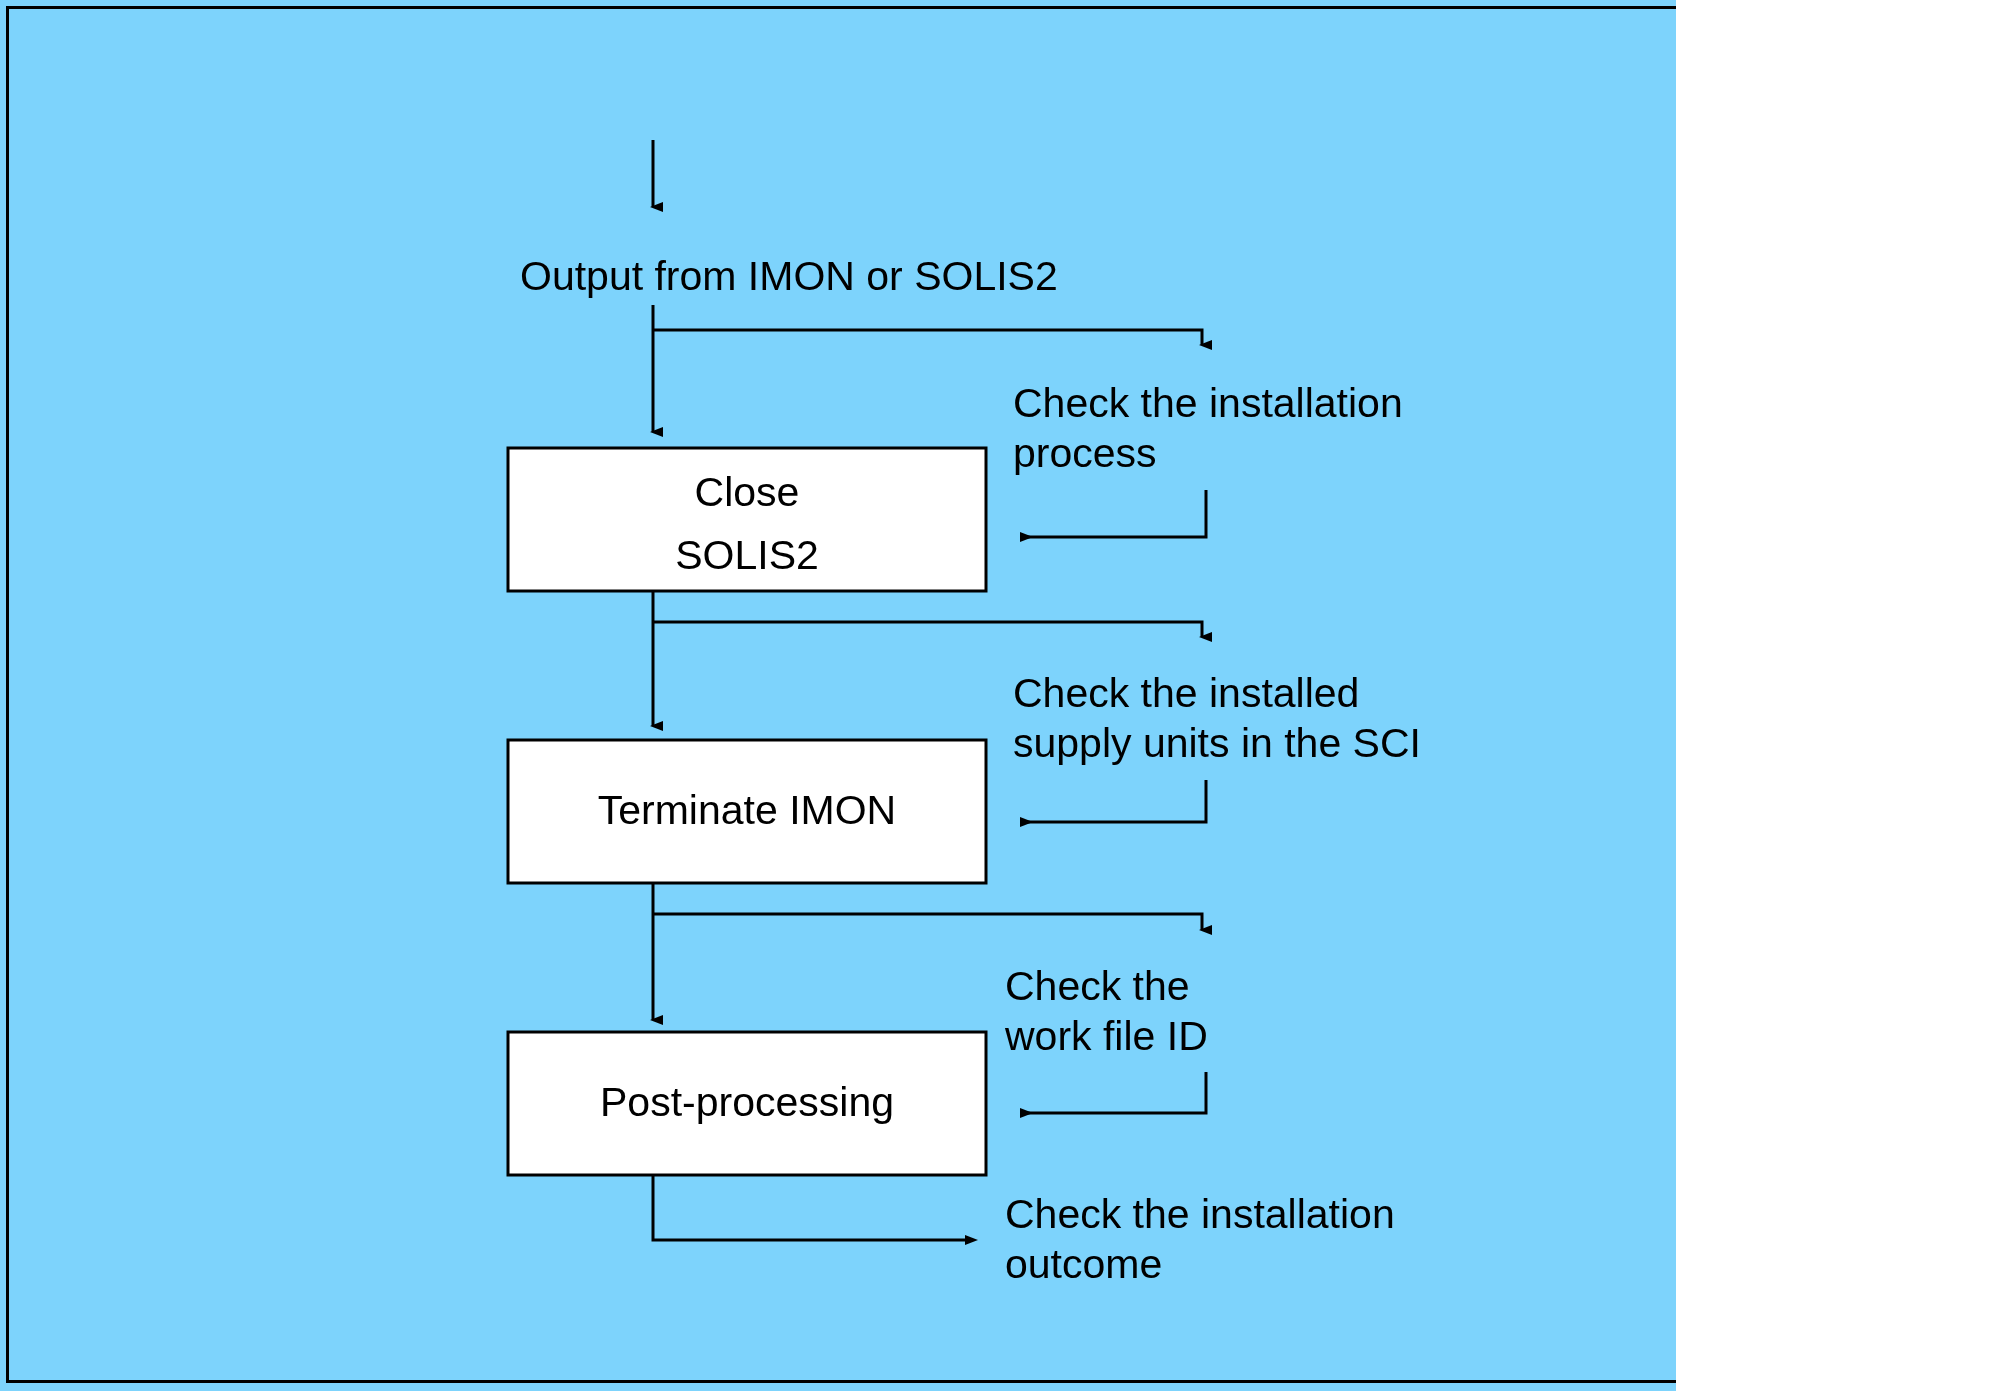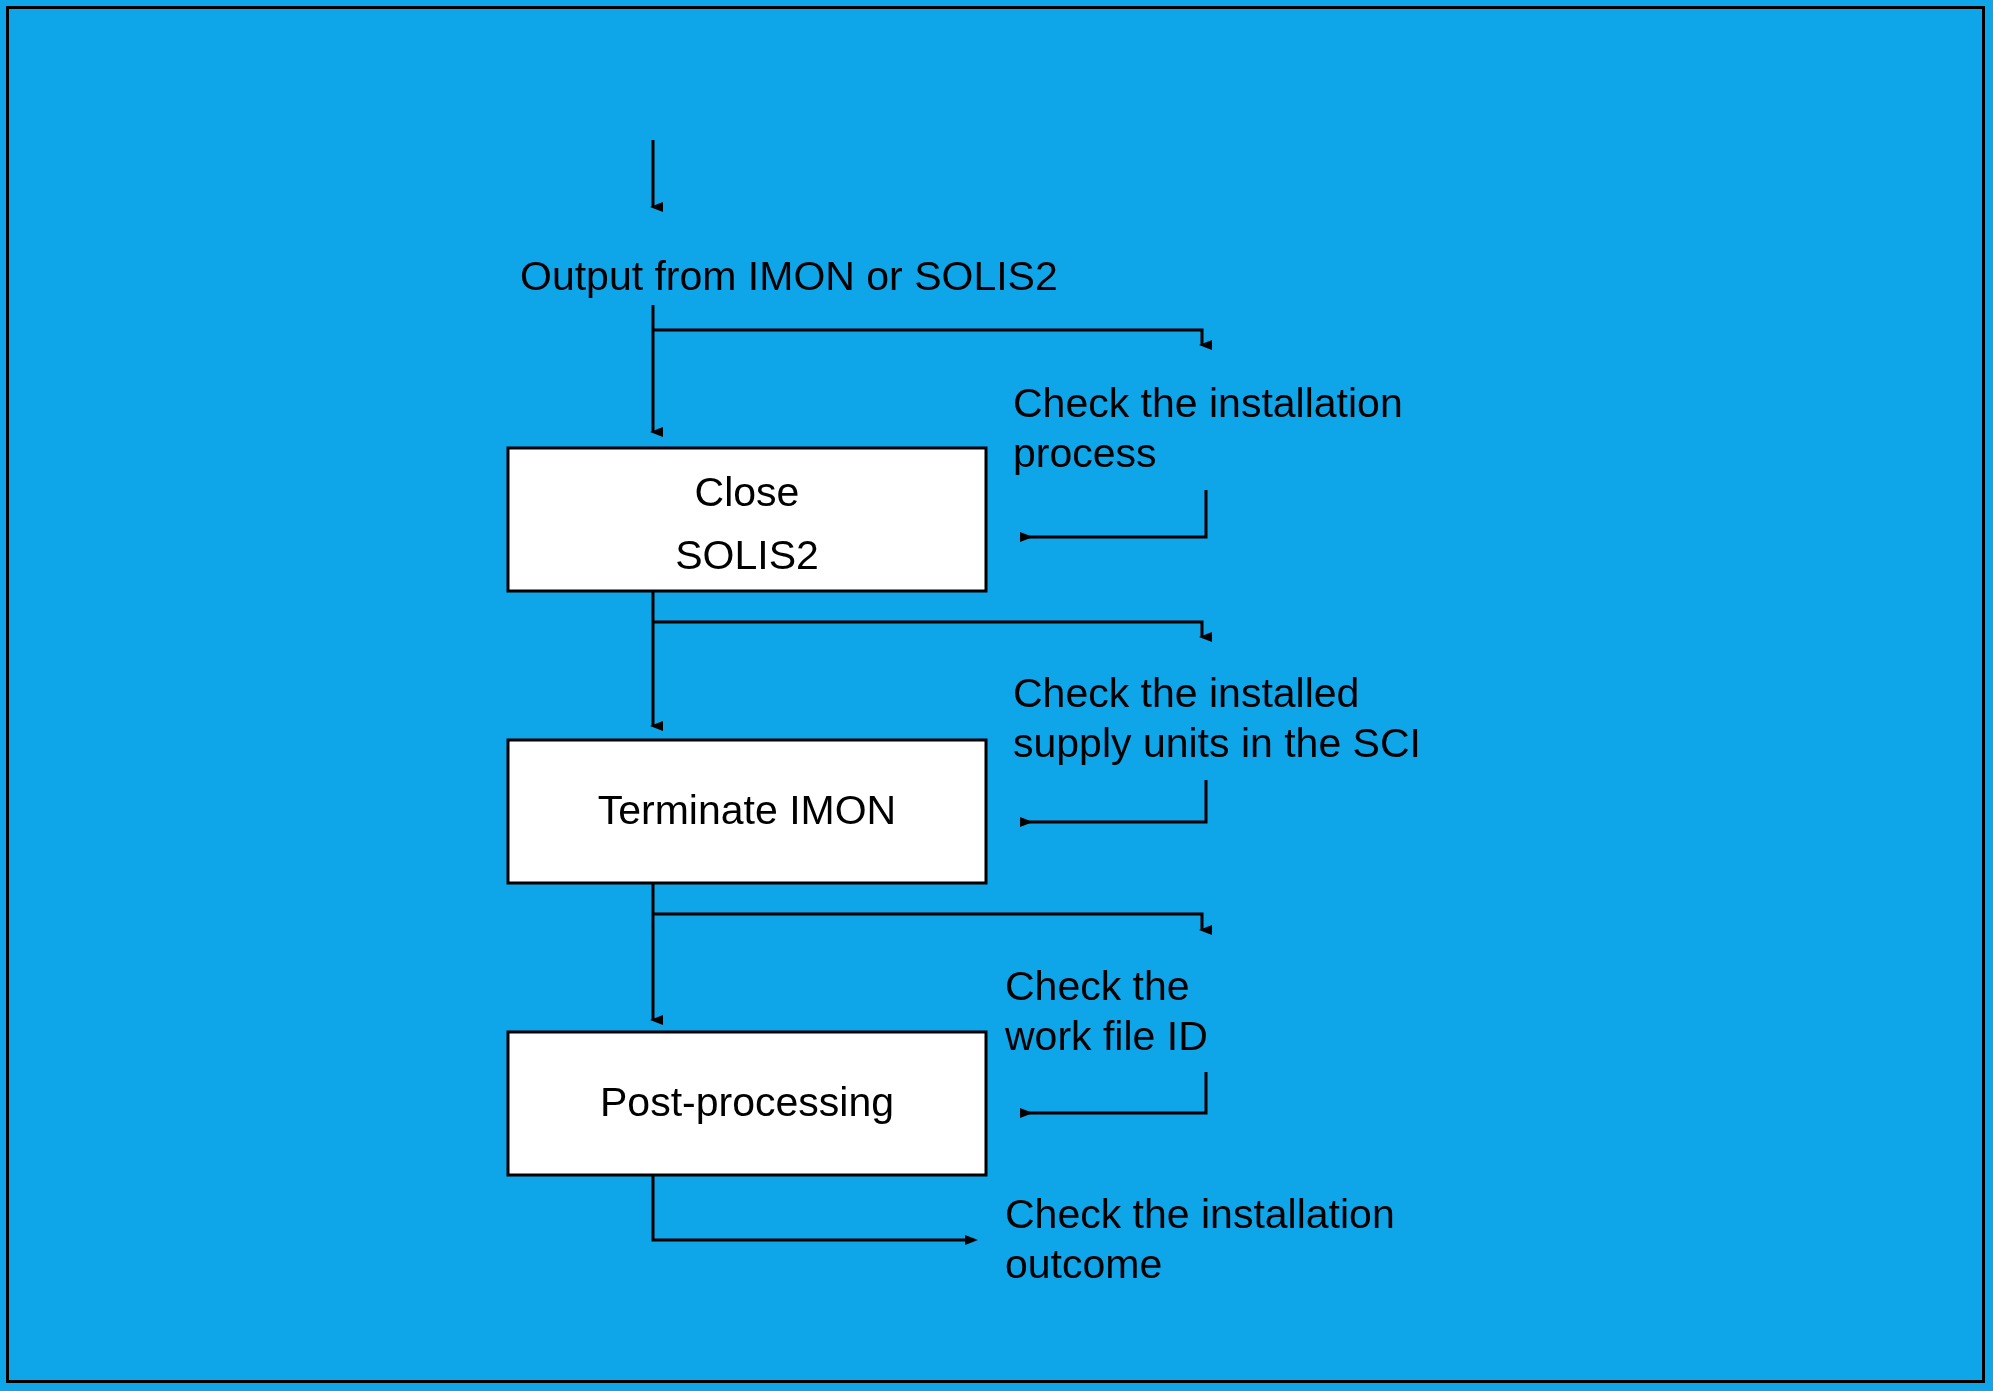--- a/index.html
+++ b/index.html
@@ -2,23 +2,23 @@
 <html><head>
 <meta charset="utf-8">
 <style>
   html, body {
     margin: 0;
     padding: 0;
     background: #ffffff;
   }
   #page {
     position: relative;
-    width: 1993px;
+    width: 1676px;
     height: 1391px;
-    background: #0ea5e9;
+    background: #7dd3fc;
     font-family: "Liberation Sans", sans-serif;
     overflow: hidden;
   }
   #frame {
     position: absolute;
     left: 6px;
     top: 6px;
     width: 1979px;
     height: 1377px;
     border: 3px solid #000000;

